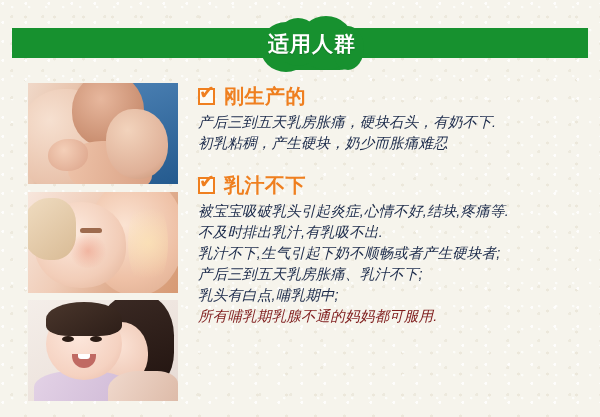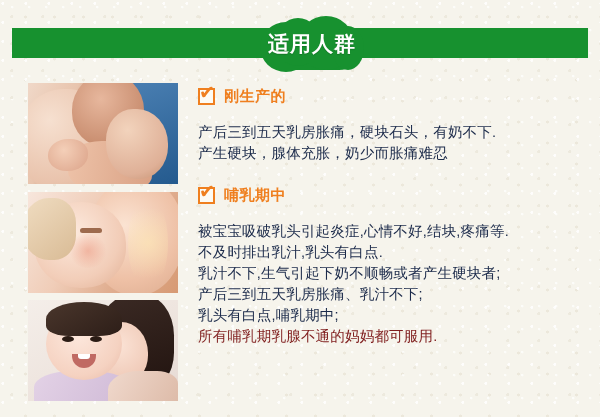--- a/index.html
+++ b/index.html
@@ -160,25 +160,25 @@
     position: absolute;
     left: 1px; top: -3px;
     width: 16px; height: 16px;
     color: #ef7f1f;
     font-size: 19px;
     line-height: 16px;
     font-weight: bold;
   }
   .sec-title {
     color: #ef7f1f;
-    font-size: 15px;
+    font-size: 20px;
     font-weight: bold;
     letter-spacing: 0.5px;
   }
-  .sec-body { margin-top: 13px; }
+  .sec-body { margin-top: 3px; font-style: italic; }
   .line {
     color: #1b2a4a;
     font-size: 14.5px;
     line-height: 21px;
     white-space: nowrap;
     letter-spacing: 0.2px;
   }
   .line.highlight { color: #7f1d1d; }
   .sec-gap { height: 16px; }
 </style>
@@ -238,37 +238,37 @@
   <div class="section">
     <div class="sec-head">
       <span class="check-icon">
         <span class="check-box"></span>
         <span class="check-mark">✔</span>
       </span>
       <span class="sec-title">刚生产的</span>
     </div>
     <div class="sec-body">
       <div class="line">产后三到五天乳房胀痛，硬块石头，有奶不下.</div>
-      <div class="line">产生硬块，腺体充胀，奶少而胀痛难忍</div>
+      <div class="line">初乳粘稠，产生硬块，奶少而胀痛难忍</div>
     </div>
   </div>
 
   <div class="sec-gap"></div>
 
   <div class="section">
     <div class="sec-head">
       <span class="check-icon">
         <span class="check-box"></span>
         <span class="check-mark">✔</span>
       </span>
-      <span class="sec-title">哺乳期中</span>
+      <span class="sec-title">乳汁不下</span>
     </div>
     <div class="sec-body">
       <div class="line">被宝宝吸破乳头引起炎症,心情不好,结块,疼痛等.</div>
-      <div class="line">不及时排出乳汁,乳头有白点.</div>
+      <div class="line">不及时排出乳汁,有乳吸不出.</div>
       <div class="line">乳汁不下,生气引起下奶不顺畅或者产生硬块者;</div>
       <div class="line">产后三到五天乳房胀痛、乳汁不下;</div>
       <div class="line">乳头有白点,哺乳期中;</div>
       <div class="line highlight">所有哺乳期乳腺不通的妈妈都可服用.</div>
     </div>
   </div>
 
 </div>
 
 </body></html>

